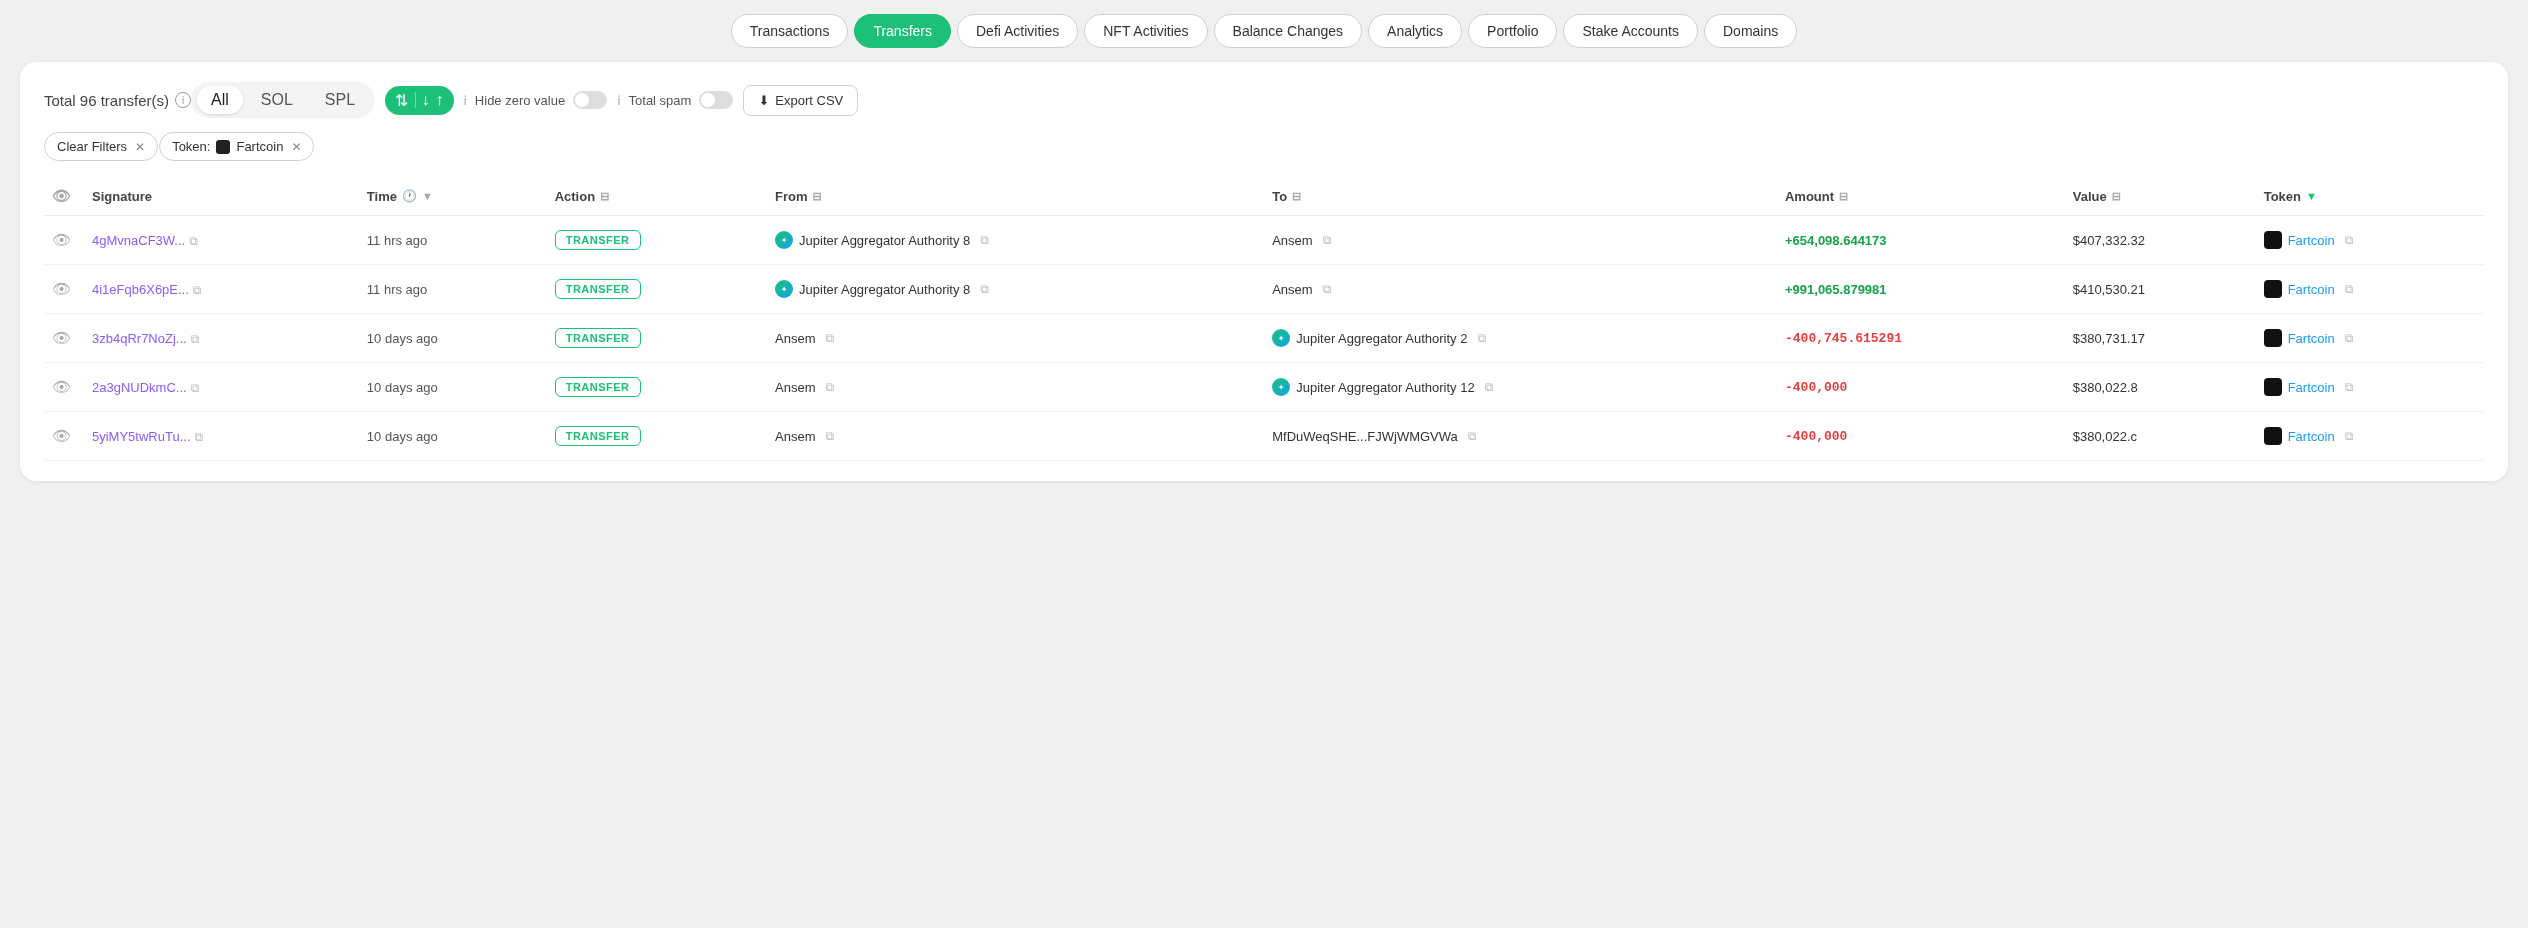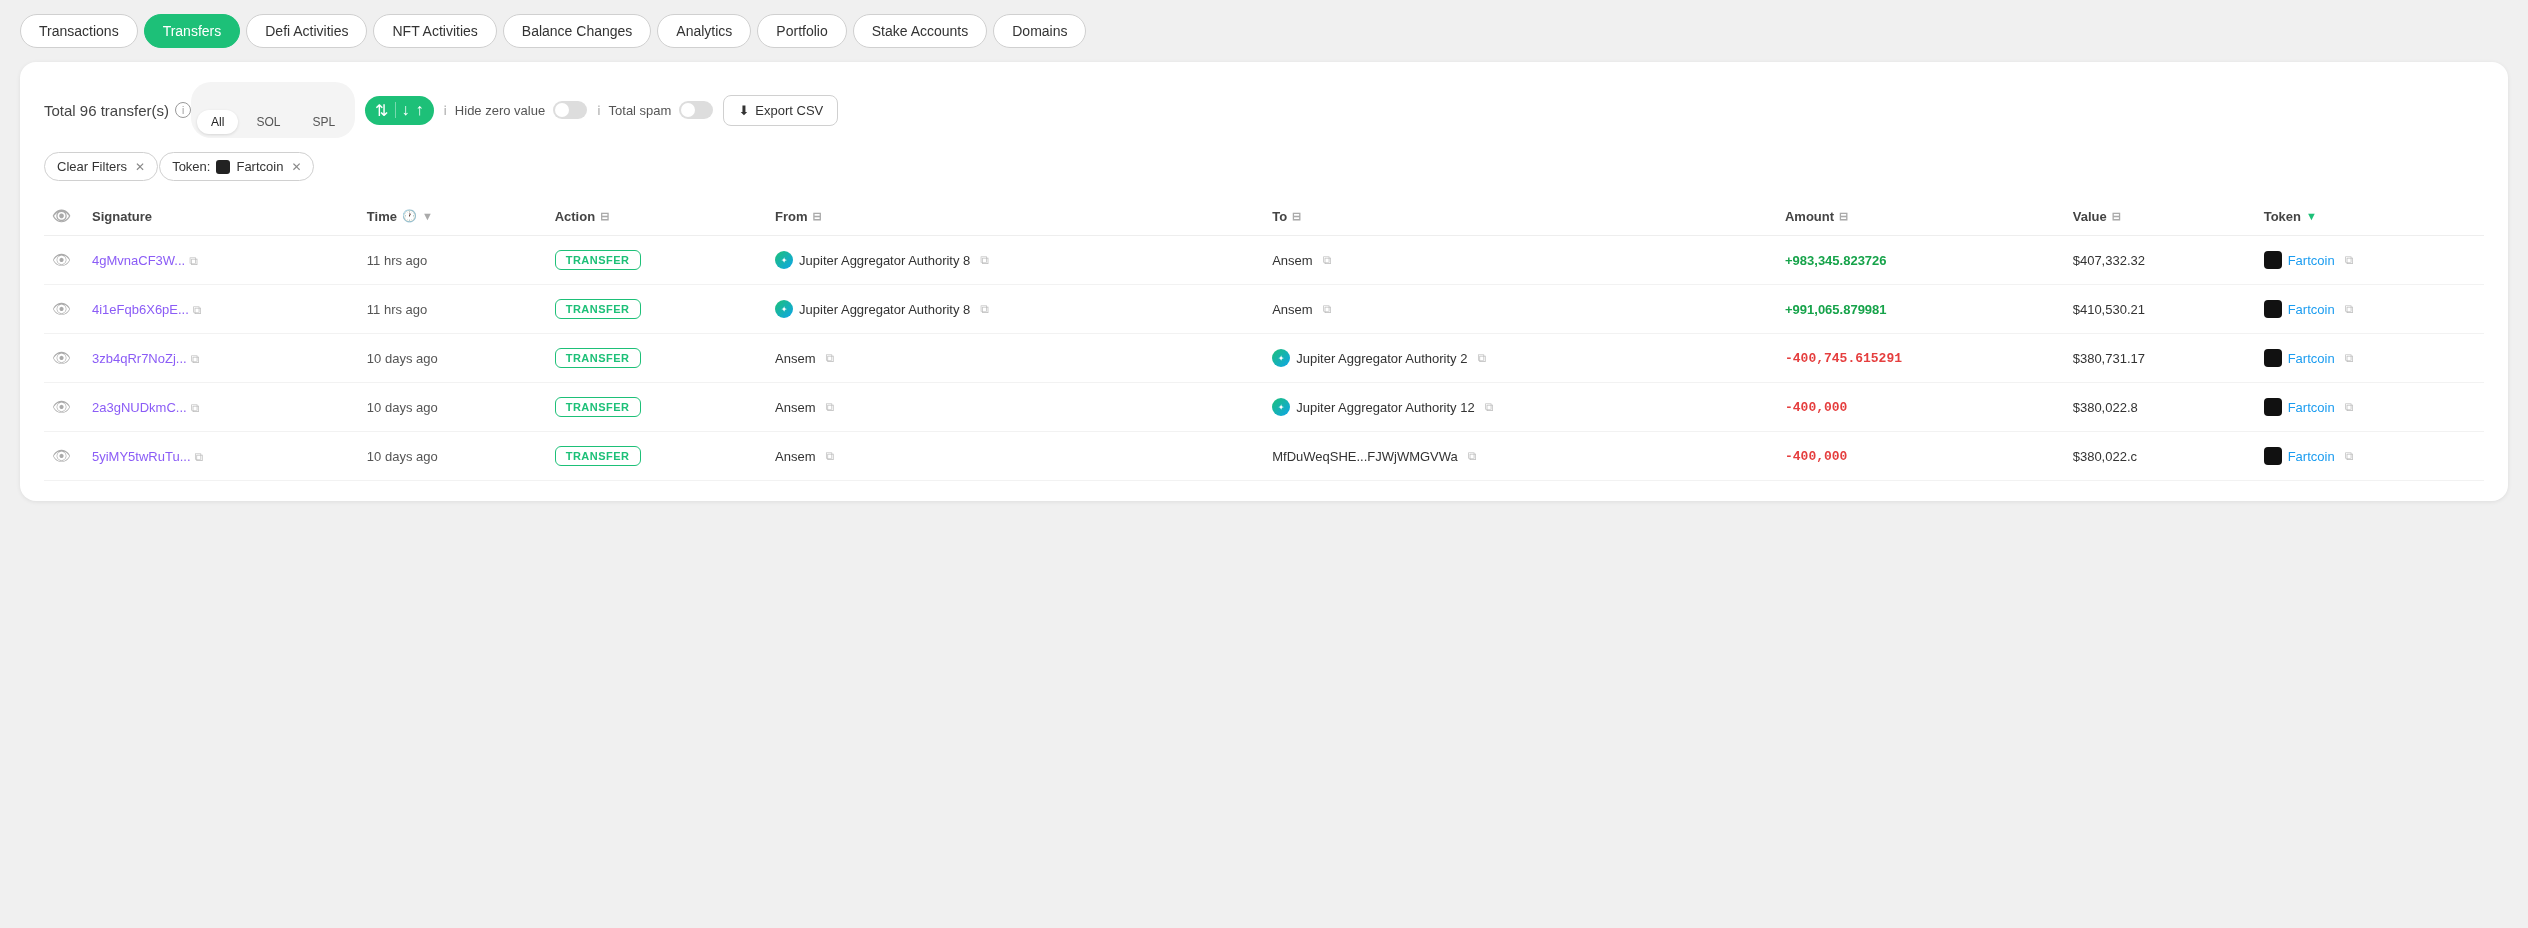--- a/index.html
+++ b/index.html
@@ -9,20 +9,21 @@
       font-size: 14px;
       color: #222;
     }
     .top-tabs {
       display: flex;
       gap: 6px;
       padding: 14px 20px;
       background: #f0f0f0;
       align-items: center;
       flex-wrap: wrap;
+      justify-content: center;
     }
     .tab-btn {
       padding: 8px 18px;
       border-radius: 20px;
       border: 1.5px solid #d0d0d0;
       background: #fff;
       cursor: pointer;
       font-size: 14px;
       color: #333;
       font-weight: 500;
@@ -71,24 +72,23 @@
       border-radius: 20px;
       padding: 4px 6px;
       gap: 4px;
     }
     .filter-btn {
       padding: 5px 14px;
       border-radius: 16px;
       border: none;
       background: transparent;
       cursor: pointer;
-      font-size: 12px;
+      font-size: 16px;
       color: #555;
       font-weight: 500;
-      margin-top: 24px;
     }
     .filter-btn.active {
       background: #fff;
       box-shadow: 0 1px 3px rgba(0,0,0,0.12);
       color: #222;
     }
     .sort-group {
       display: flex;
       align-items: center;
       background: #1dc078;
@@ -411,21 +411,21 @@
               <span>Jupiter Aggregator Authority 8</span>
               <span class="copy-icon">⧉</span>
             </div>
           </td>
           <td>
             <div class="to-cell">
               <span>Ansem</span>
               <span class="copy-icon">⧉</span>
             </div>
           </td>
-          <td><span class="amount-pos">+983,345.823726</span></td>
+          <td><span class="amount-pos">+654,098.644173</span></td>
           <td class="value-cell">$407,332.32</td>
           <td>
             <div class="token-cell">
               <span class="token-square"></span>
               <span class="token-name">Fartcoin</span>
               <span class="copy-icon">⧉</span>
             </div>
           </td>
         </tr>
         <tr>

